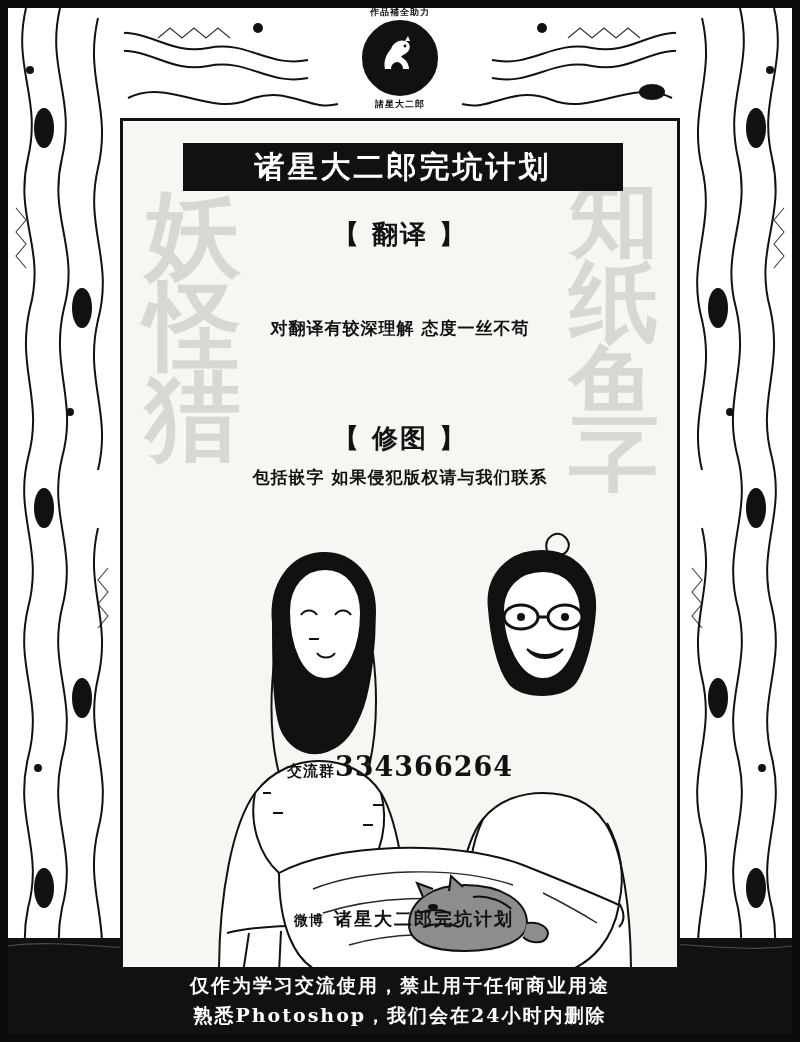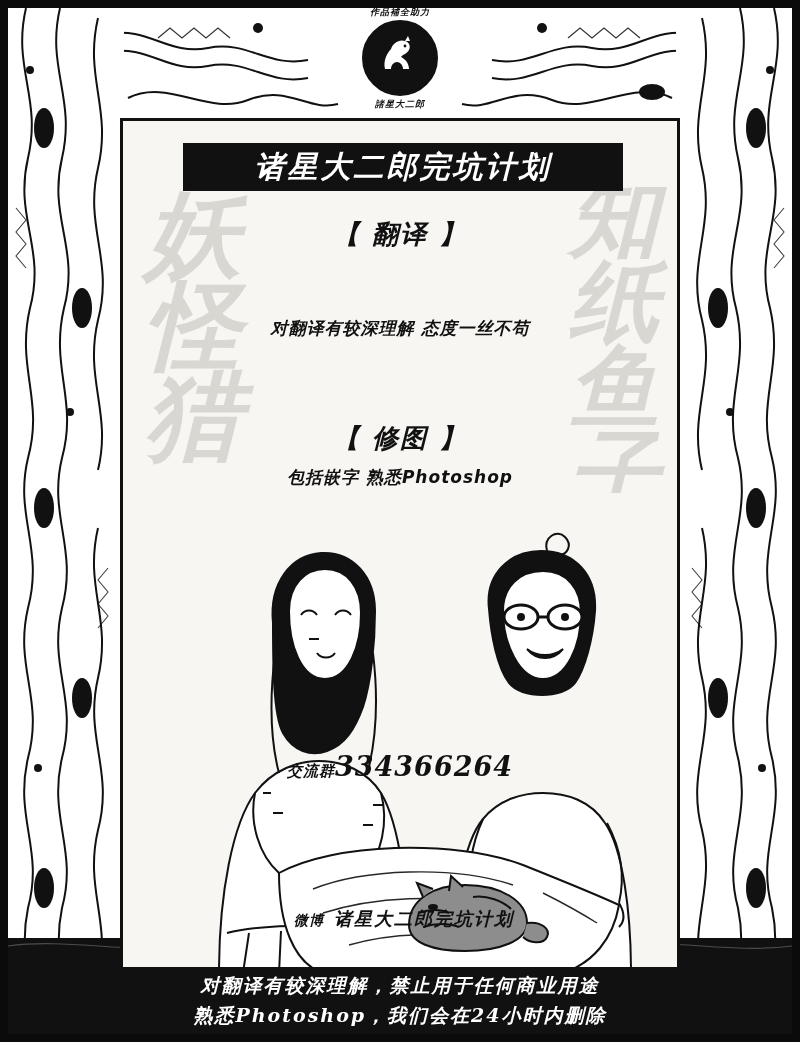--- a/index.html
+++ b/index.html
@@ -9,21 +9,20 @@
   }
   body {
     font-family: "DejaVu Sans", sans-serif;
   }
   .page {
     position: relative;
     width: 800px;
     height: 1042px;
     background: #8b5cf6;
     overflow: hidden;
-    font-style: italic;
   }
 
   
   .outer-frame {
     position: absolute;
     left: 0; top: 0;
     width: 800px; height: 1042px;
     background: #0b0b0b;
     box-sizing: border-box;
   }
@@ -333,21 +332,21 @@
           <circle cx="32" cy="32" r="32" fill="#111"></circle>
           <path d="M20 46 C18 38 22 30 26 26 C28 20 34 16 40 18 C44 19 46 23 44 27 C42 31 38 31 36 34 C40 36 44 40 44 46 L38 46 C38 42 35 39 32 39 C29 39 26 42 26 46 Z" fill="#ffffff"></path>
           <path d="M40 18 l3 -5 l2 5" fill="#ffffff"></path>
           <circle cx="40" cy="23" r="1.4" fill="#111"></circle>
         </svg>
       </div>
       <div class="logo-bottom-text">諸星大二郎</div>
     </div>
 
     <div class="disclaimer">
-      <div>对翻译有较深理解，禁止用于任何商业用途</div>
+      <div>仅作为学习交流使用，禁止用于任何商业用途</div>
       <div>熟悉Photoshop，我们会在24小时内删除</div>
     </div>
   </div>
 
   <div class="content-panel">
 
     <div class="watermark wm-left">妖
 怪
 猎</div>
     <div class="watermark wm-right">知
@@ -364,21 +363,21 @@
     <div class="section sec-1">
       <p class="sec-head">【 翻译 】</p>
     </div>
 
     <div class="section sec-2">
       <p class="sec-desc">对翻译有较深理解 态度一丝不苟</p>
     </div>
 
     <div class="section sec-3">
       <p class="sec-head">【 修图 】</p>
-      <p class="sec-desc">包括嵌字 熟悉Photoshop</p>
+      <p class="sec-desc">包括嵌字 如果侵犯版权请与我们联系</p>
     </div>
 
     <div class="illustration">
       <svg class="illus-svg" viewBox="0 0 554 480" preserveAspectRatio="none">
         <rect x="0" y="0" width="554" height="480" fill="#f7f6f3"></rect>
 
         <g stroke="#111" stroke-width="2" fill="none">
           <path d="M96 480 C96 400 110 330 132 300 C150 276 176 268 196 268 C220 268 244 278 258 300 C276 330 286 398 286 480" fill="#ffffff"></path>
 
           <path d="M150 130 C146 90 168 62 198 60 C230 58 252 84 252 118 C252 150 248 190 240 214 C232 236 222 252 204 258 C188 264 170 258 160 240 C150 222 150 168 150 130 Z" fill="#111" stroke="#111"></path>

